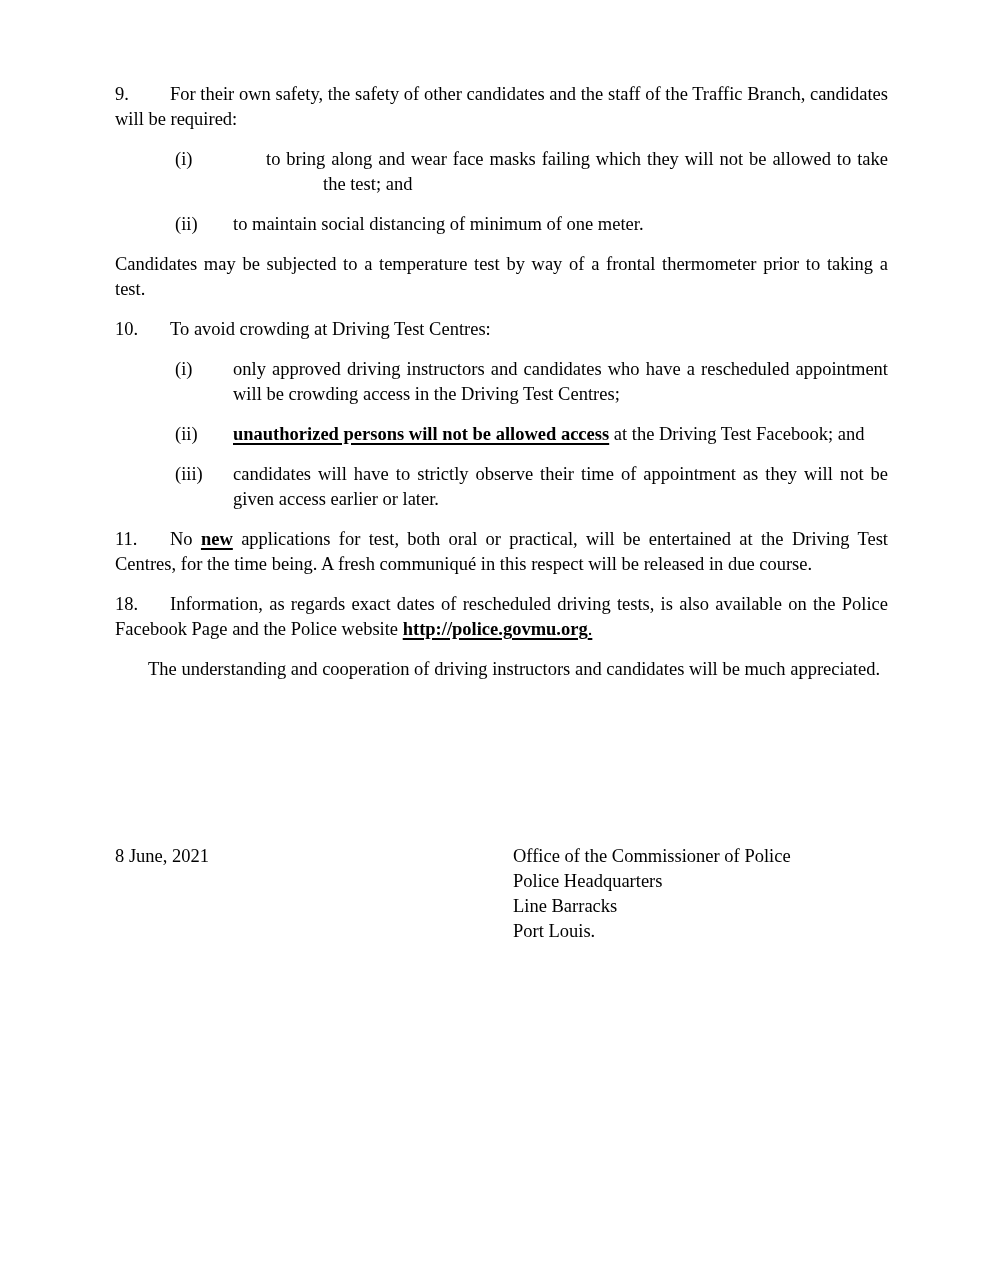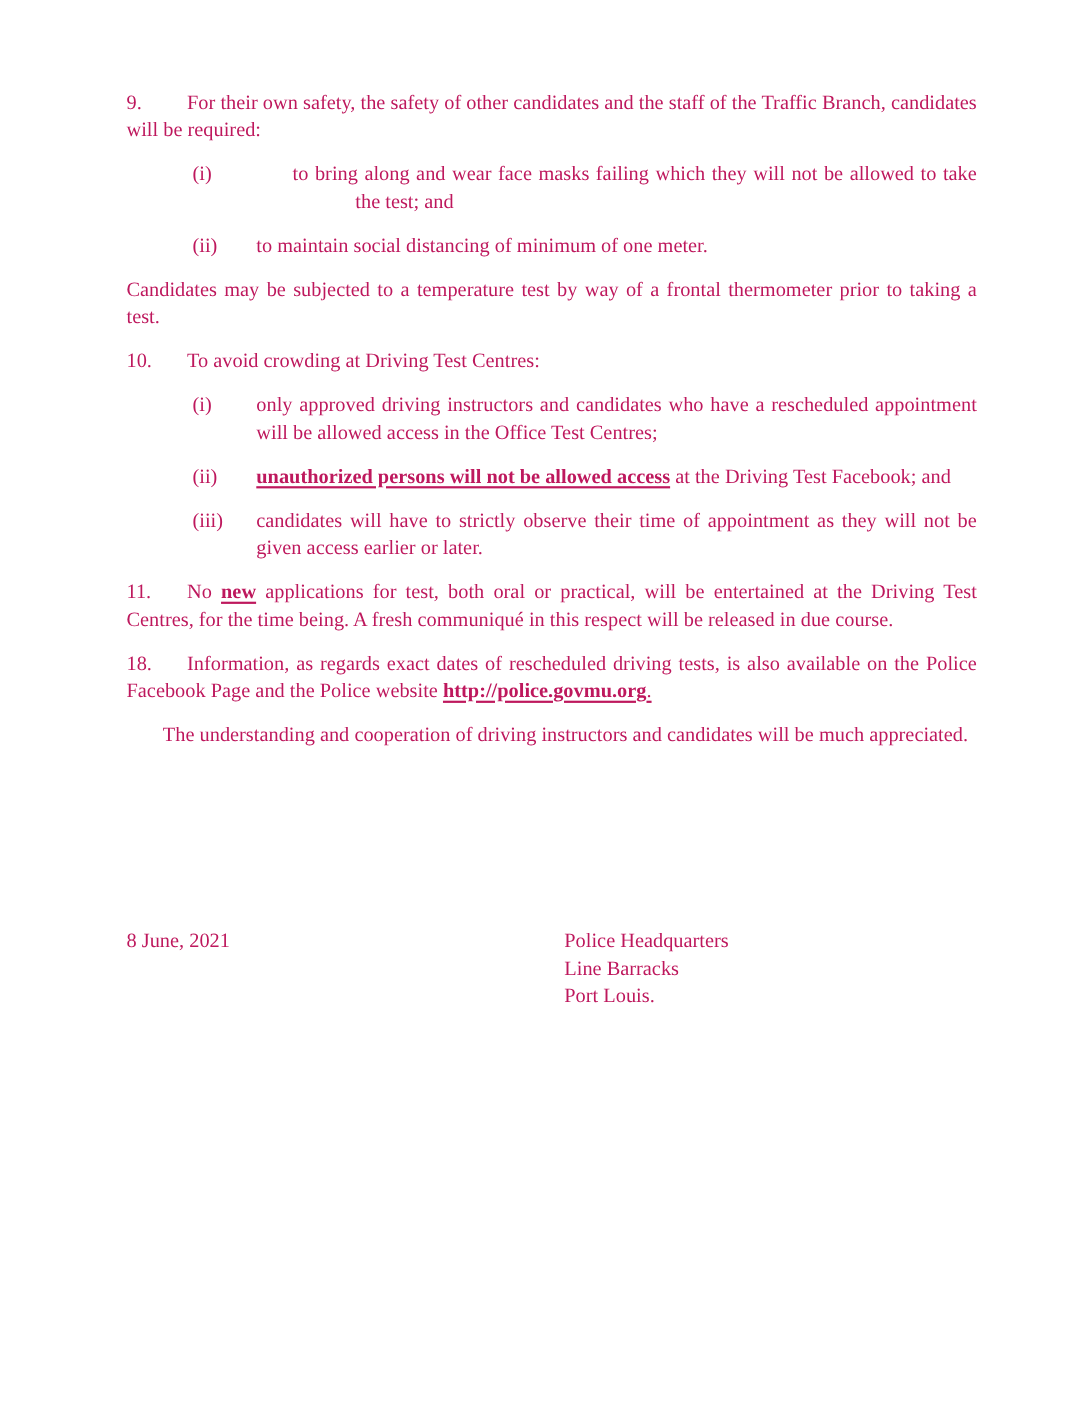--- a/index.html
+++ b/index.html
@@ -5,21 +5,21 @@
   html, body { margin: 0; padding: 0; background: #ffffff; }
   .page {
     position: relative;
     width: 989px;
     height: 1280px;
     background: #ffffff;
     overflow: hidden;
     font-family: "Liberation Serif", "DejaVu Serif", serif;
     font-size: 18.5px;
     line-height: 25px;
-    color: #be185d;
+    color: #000000;
     box-sizing: border-box;
   }
   .content {
     position: absolute;
     top: 82px;
     left: 115px;
     width: 773px;
   }
   .para {
     margin: 0 0 15px 0;
@@ -96,21 +96,21 @@
       </div>
     </div>
 
     <p class="para">Candidates may be subjected to a temperature test by way of a frontal thermometer prior to taking a test.</p>
 
     <p class="para"><span class="num">10.</span><span>To avoid crowding at Driving Test Centres:</span></p>
 
     <div class="items">
       <div class="item">
         <span class="marker">(i)</span>
-        <div class="item-text">only approved driving instructors and candidates who have a rescheduled appointment will be allowed access in the Office Test Centres;</div>
+        <div class="item-text">only approved driving instructors and candidates who have a rescheduled appointment will be crowding access in the Driving Test Centres;</div>
       </div>
       <div class="item">
         <span class="marker">(ii)</span>
         <div class="item-text"><span class="bu">unauthorized persons will not be allowed access</span><span> at the Driving Test Facebook; and</span></div>
       </div>
       <div class="item">
         <span class="marker">(iii)</span>
         <div class="item-text"><span>candidates will have to strictly observe their time of appointment as they will not be given access </span><span class="b">earlier or later</span><span>.</span></div>
       </div>
     </div>
@@ -119,18 +119,19 @@
 
     <p class="para"><span class="num">18.</span><span>Information, as regards exact dates of rescheduled driving tests, is also available on the Police Facebook Page and the Police website </span><span class="bu">http://police.govmu.org</span><span class="u2">.</span></p>
 
     <p class="para closing">The understanding and cooperation of driving instructors and candidates will be much appreciated.</p>
 
   </div>
 
   <div class="signature">
     <span>8 June, 2021</span>
     <div class="sig-office">
+      <div>Office of the Commissioner of Police</div>
       <div>Police Headquarters</div>
       <div>Line Barracks</div>
       <div>Port Louis.</div>
     </div>
   </div>
 </div>
 
 </body></html>

